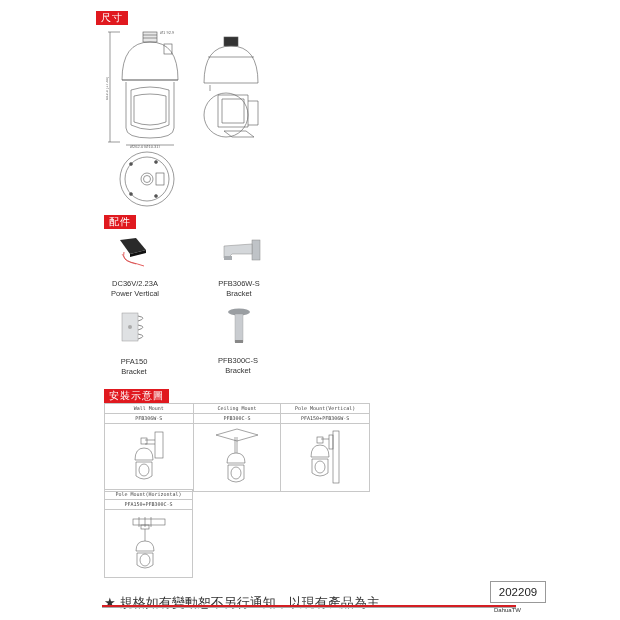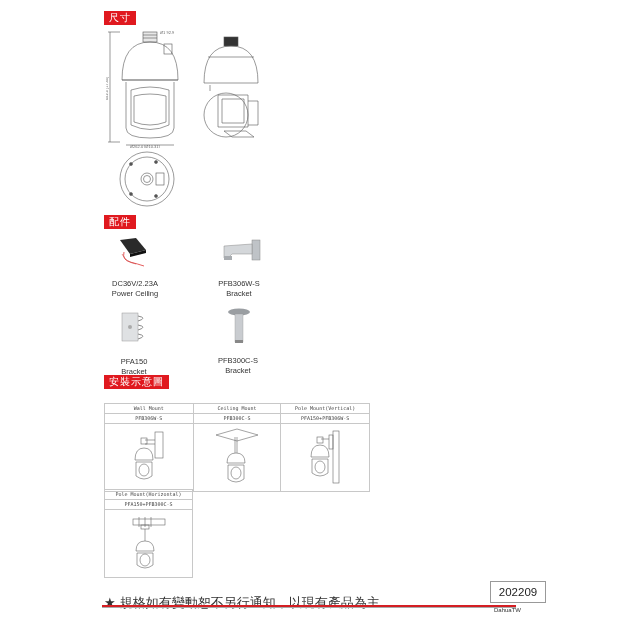--- a/index.html
+++ b/index.html
@@ -31,21 +31,21 @@
       font-size: 11.5px; line-height: 20px; text-align: center; color: #222;
     }
     .redline { position: absolute; left: 102px; top: 605px; width: 414px; height: 2px; background: #d41e23; }
     .greyline { position: absolute; left: 102px; top: 607px; width: 414px; height: 1px; background: #aaa; }
     .brand { position: absolute; left: 494px; top: 607px; font-family: "Liberation Sans", sans-serif; font-size: 6px; color: #333; }
     .dim { font-family: "Liberation Sans", sans-serif; font-size: 4px; fill: #666; }
   </style>
 </head>
 <body>
 
-<div class="section-tag" style="left:104px; top:11px;">尺寸</div>
+<div class="section-tag" style="left:96px; top:11px;">尺寸</div>
 
 <svg class="abs" style="left:106px; top:30px;" width="80" height="118" viewBox="0 0 80 118">
   <g fill="none" stroke="#555" stroke-width="0.6">
     <line x1="4" y1="2" x2="4" y2="112"></line>
     <line x1="2" y1="2" x2="14" y2="2"></line>
     <line x1="2" y1="112" x2="14" y2="112"></line>
     <rect x="37" y="2" width="14" height="10" fill="#e8e8e8"></rect>
     <line x1="37" y1="5" x2="51" y2="5"></line>
       <line x1="37" y1="8" x2="51" y2="8"></line>
     <path d="M16 50 Q16 12 44 12 Q72 12 72 50 Z"></path>
@@ -92,21 +92,21 @@
 <div class="section-tag" style="left:104px; top:215px;text-align:center;">配件</div>
 
 <svg class="abs" style="left:116px; top:236px;" width="34" height="32" viewBox="0 0 34 32">
   <path d="M4 4 L20 2 L30 14 L14 18 Z" fill="#2a2a2a"></path>
   <path d="M14 18 L30 14 L30 17 L14 21 Z" fill="#111"></path>
   <path d="M8 16 Q6 24 14 26 Q22 28 28 30" fill="none" stroke="#d33" stroke-width="0.8"></path>
   <path d="M6 18 Q10 26 20 28" fill="none" stroke="#c44" stroke-width="0.6"></path>
 </svg>
 <div class="cap" style="left:90px; top:279px;text-align:center;">
   <div>DC36V/2.23A</div>
-  <div>Power Ceiling</div>
+  <div>Power Vertical</div>
 </div>
 
 <svg class="abs" style="left:222px; top:238px;" width="40" height="24" viewBox="0 0 40 24">
   <rect x="30" y="2" width="8" height="20" fill="#bfc3c7" stroke="#888" stroke-width="0.5"></rect>
   <path d="M2 8 L30 6 L30 16 L10 16 L6 20 L2 20 Z" fill="#d4d7da" stroke="#888" stroke-width="0.5"></path>
   <rect x="2" y="18" width="8" height="4" fill="#a8acb0"></rect>
 </svg>
 <div class="cap" style="left:194px; top:279px;">
   <div>PFB306W-S</div>
   <div>Bracket</div>
@@ -125,21 +125,21 @@
 <svg class="abs" style="left:226px; top:307px;" width="26" height="38" viewBox="0 0 26 38">
   <ellipse cx="13" cy="5" rx="11" ry="3.5" fill="#9a9ea2"></ellipse>
   <rect x="9" y="7" width="8" height="28" fill="#c9ccd0" stroke="#999" stroke-width="0.4"></rect>
   <rect x="9" y="33" width="8" height="3" fill="#888"></rect>
 </svg>
 <div class="cap" style="left:193px; top:356px;">
   <div>PFB300C-S</div>
   <div>Bracket</div>
 </div>
 
-<div class="section-tag" style="left:104px; top:375px;">安裝示意圖</div>
+<div class="section-tag" style="left:104px; top:389px;">安裝示意圖</div>
 
 <table class="mount" style="left:104px; top:403px; width:266px;">
   <tbody>
       <tr class="hdr">
     <td style="width:89px;">Wall Mount</td>
     <td style="width:88px;">Ceiling Mount</td>
     <td style="width:89px;">Pole Mount(Vertical)</td>
   </tr>
   <tr class="hdr">
     <td>PFB306W-S</td>

